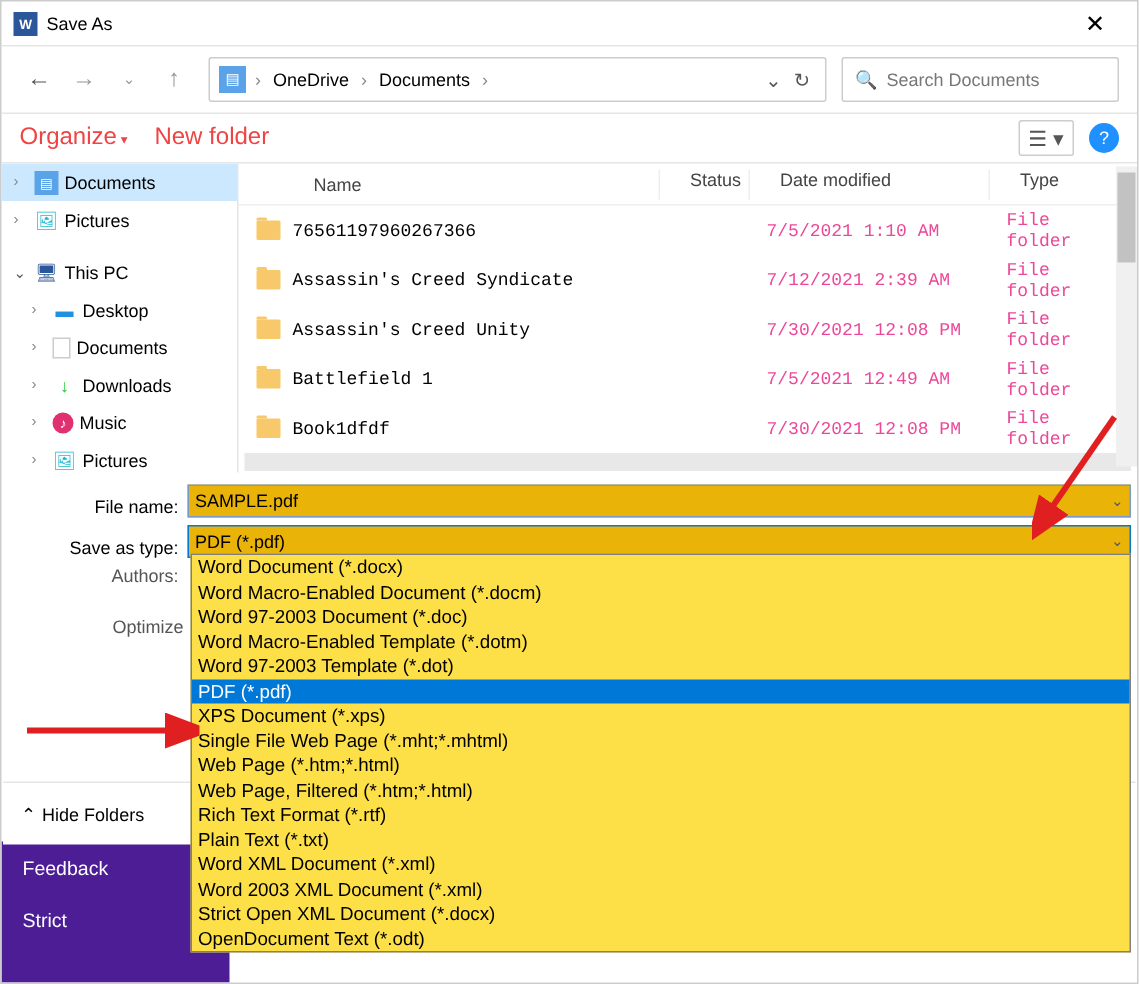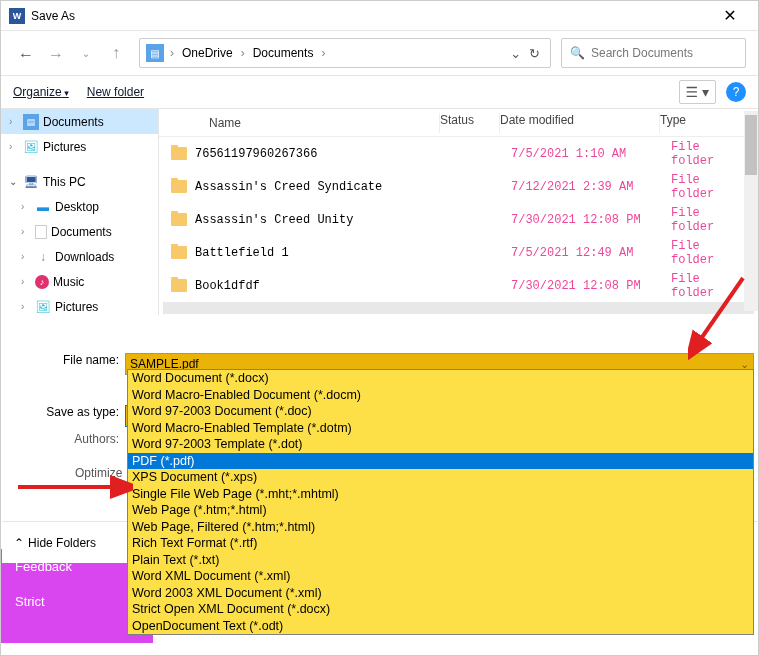--- a/index.html
+++ b/index.html
@@ -91,21 +91,21 @@
   
   .toolbar {
     height: 34px;
     display: flex;
     align-items: center;
     padding: 0 12px;
     border-top: 1px solid #e5e5e5;
     border-bottom: 1px solid #e5e5e5;
     gap: 18px;
   }
-  .tb-item { color: #0f172a; font-size: 12px; text-decoration: underline; }
+  .tb-item { color: #ef4444; font-size: 16px; }
   .tb-item.caret::after { content: " ▾"; font-size: 9px; }
   .tb-right { margin-left: auto; display: flex; align-items: center; gap: 6px; }
   .view-btn {
     border: 1px solid #ccc;
     padding: 3px 6px;
     border-radius: 2px;
     color: #555;
     font-size: 14px;
   }
   .help-btn {
@@ -154,21 +154,21 @@
     position: relative;
   }
   .fl-header {
     display: flex;
     height: 28px;
     align-items: center;
     font-size: 12px;
     color: #444;
     border-bottom: 1px solid #eee;
   }
-  .fl-header > div { padding-left: 0; }
+  .fl-header > div { padding-left: 20px; }
   .fl-name { width: 280px; }
   .fl-status { width: 60px; }
   .fl-date { width: 160px; }
   .fl-type { width: 80px; }
   .fl-row {
     display: flex;
     height: 33px;
     align-items: center;
     font-size: 12px;
     color: #000;
@@ -202,23 +202,22 @@
     position:absolute; right:0; top:2px; width:14px; height:200px;
   }
   .vtrack{ width:14px; height:100%; background:#f0f0f0;}
   .vthumb{ position:absolute; right:1px; top:4px; width:12px; height:60px; background:#c2c2c2;}
   
   .fields {
     padding: 8px 4px 0 4px;
   }
   .field-row {
     display: flex;
-    align-items: flex-start;
+    align-items: flex-end;
     margin-bottom: 5px;
-    margin-top: 30px;
   }
   .field-label { width: 120px; text-align: right; padding-right: 6px; color: #000; font-size:12px;}
   .field-input {
     flex: 1;
     height: 22px;
     border: 1px solid #7a9acb;
     background: #eab308;
     padding: 0 4px;
     font-size: 12px;
     display: flex;
@@ -258,23 +257,23 @@
     padding: 0 12px;
     background: #fff;
     z-index: 5;
   }
   .hide-folders {
     display:flex; align-items:center; gap:4px; color:#000; font-size:12px;
   }
   
   .left-panel {
     position: absolute;
-    left: 0; bottom: 12px;
+    left: 0; bottom: 0;
     width: 152px; height: 94px;
-    background: #d946ef;
+    background: #4c1d95;
     z-index: 2;
   }
   .lp-item { color: #fff; padding: 10px 14px; font-size: 13px; }
   
   .arrow1 {
     position: absolute;
     right: 10px; top: 272px;
     z-index: 20;
   }
   .arrow2 {

